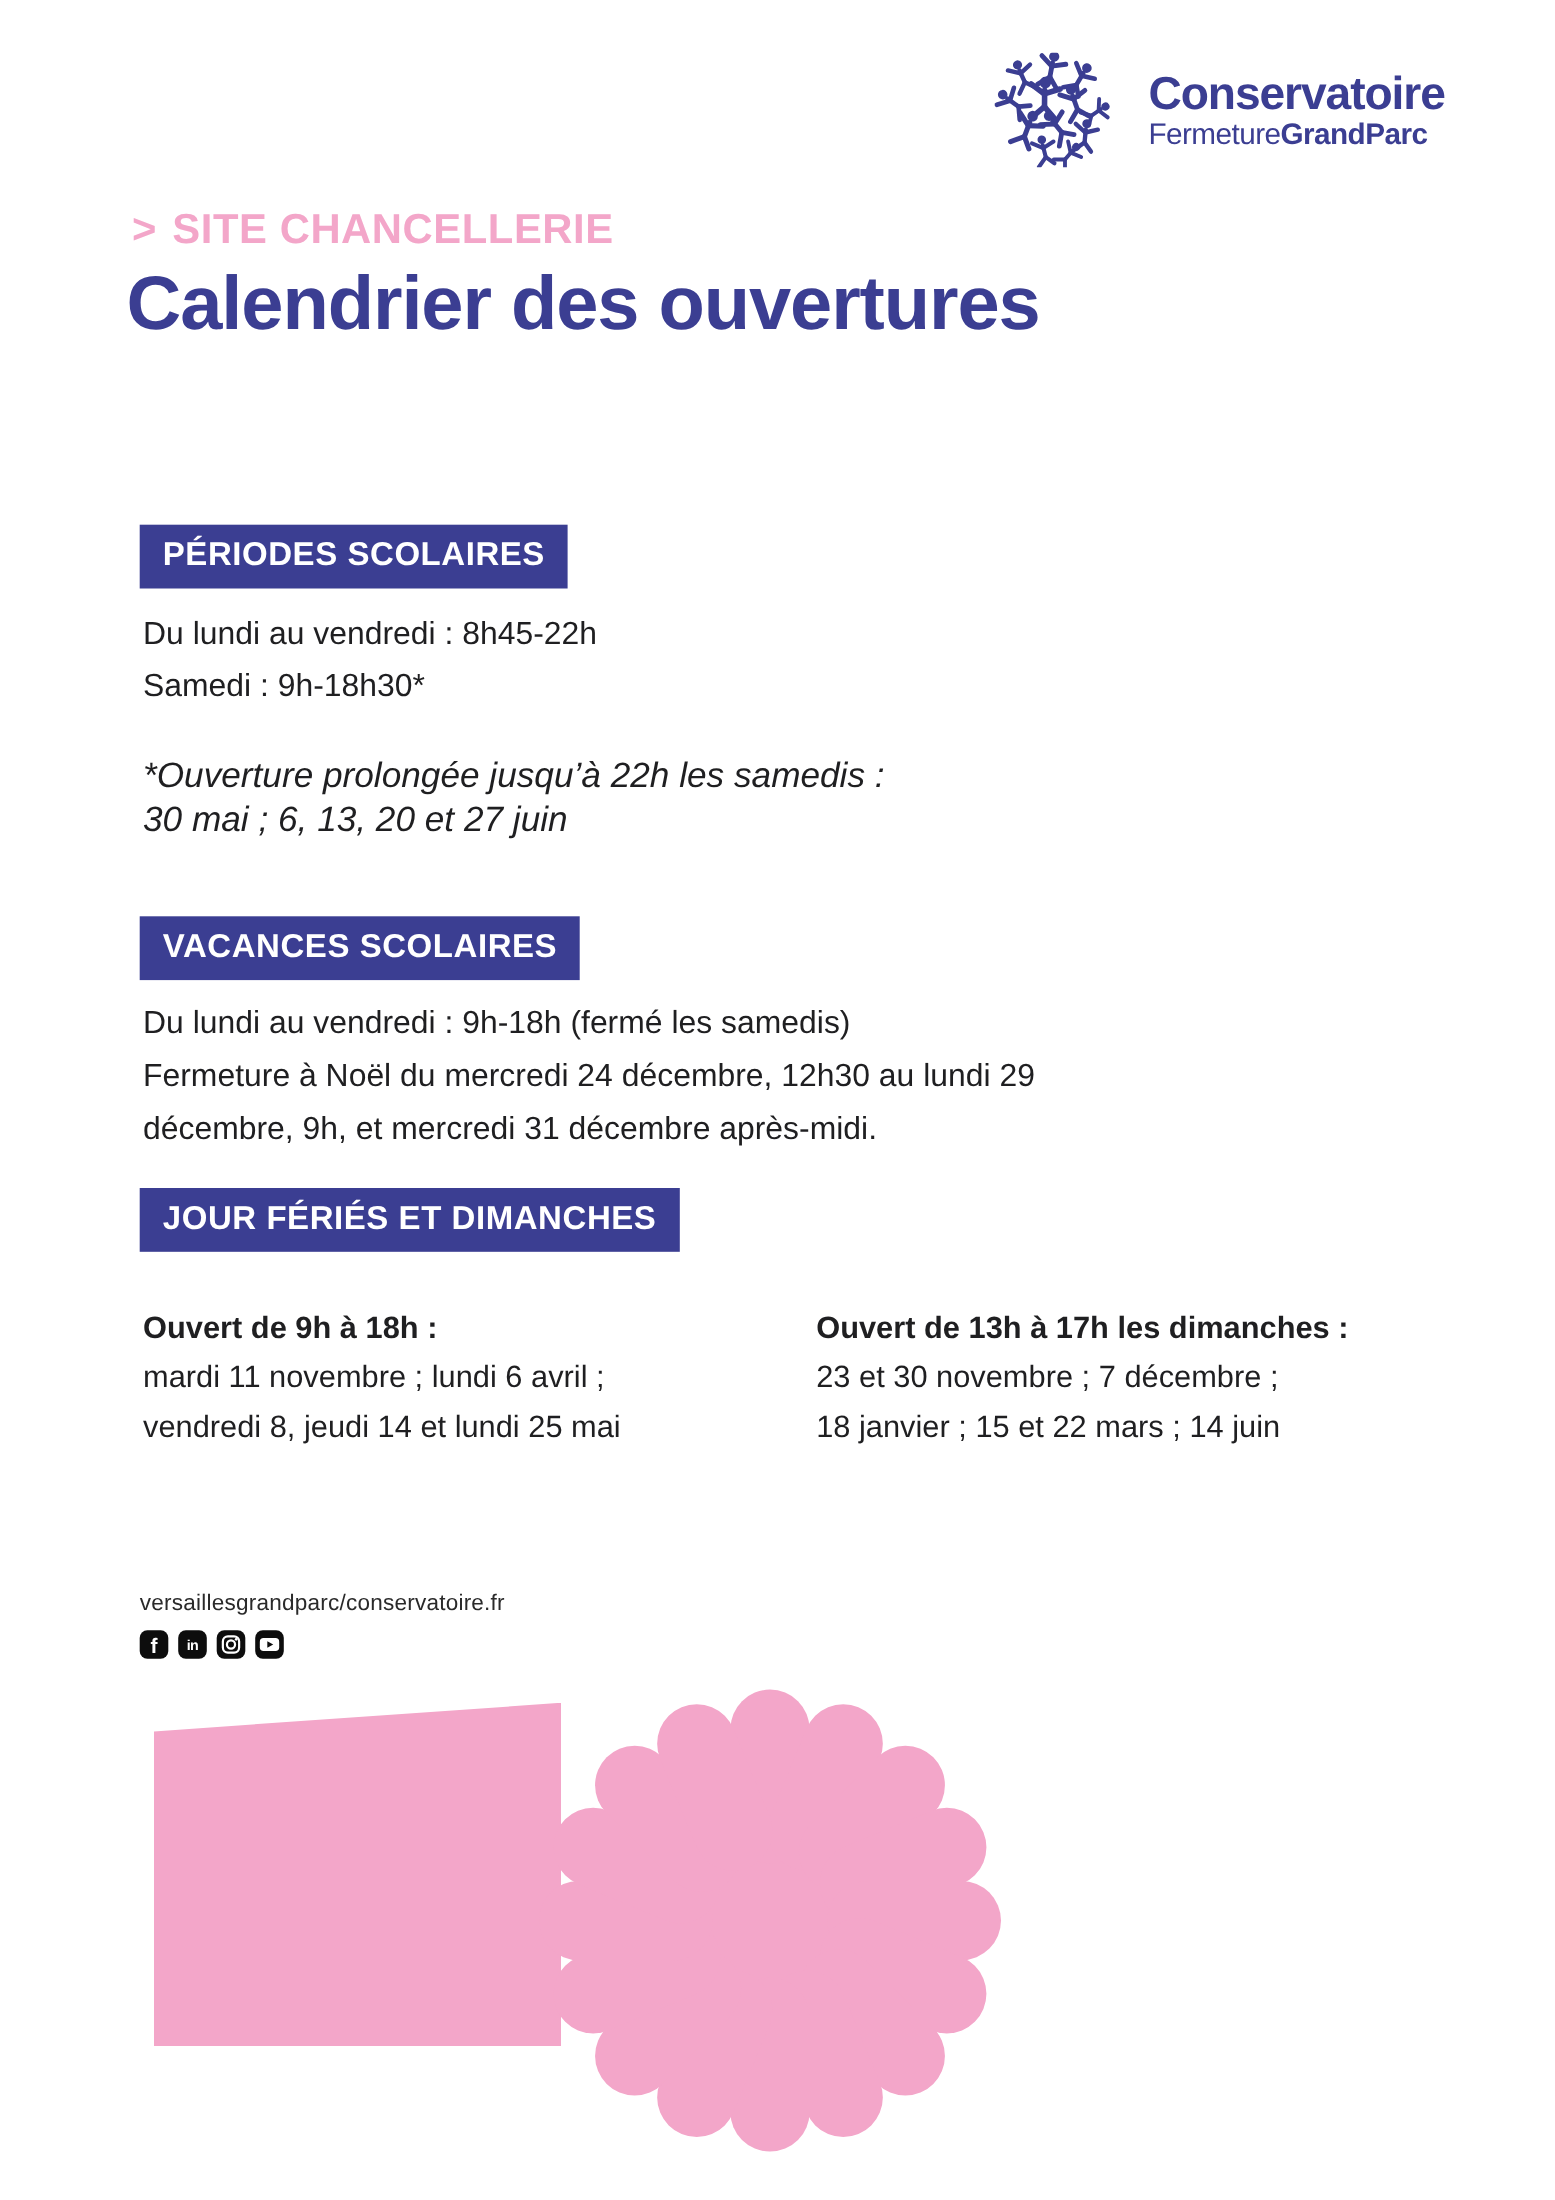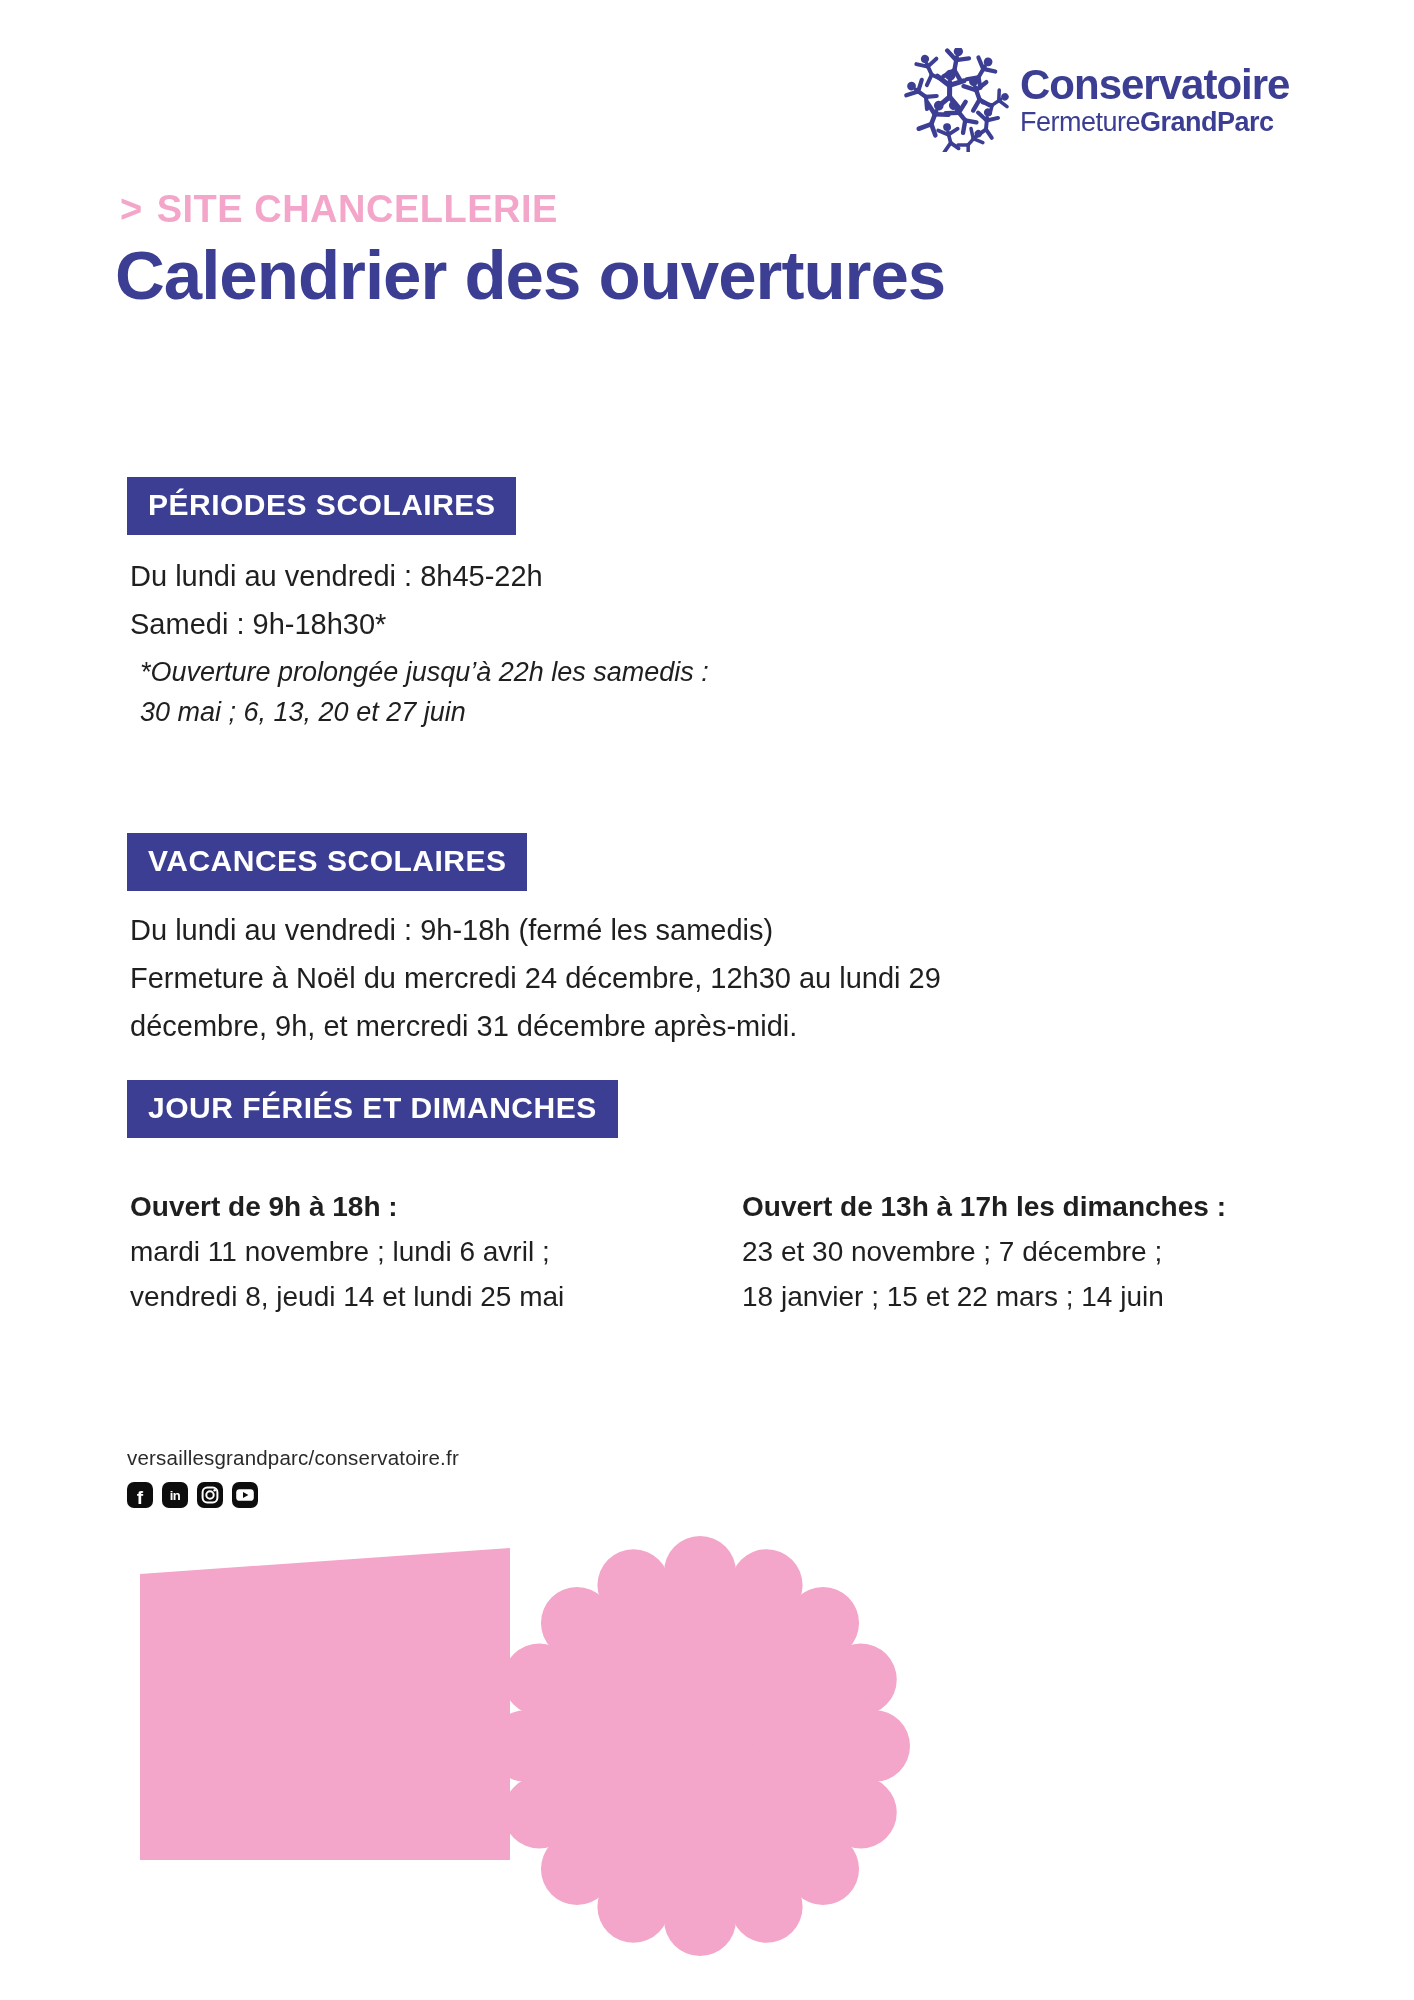--- a/index.html
+++ b/index.html
@@ -11,21 +11,21 @@
   *{box-sizing:border-box;}
   body{margin:0;background:#e8e8e8;}
   .page{
     position:relative;width:1414px;height:2000px;margin:0 auto;
     background:#ffffff;overflow:hidden;
     font-family:"Liberation Sans", sans-serif;color:var(--text);
   }
   
   .logo{position:absolute;top:48px;left:900px;display:flex;align-items:center;gap:10px;}
   .logo-figures{width:110px;height:104px;flex:0 0 auto;}
-  .logo-text{display:flex;flex-direction:column;line-height:1;}
+  .logo-text{display:flex;flex-direction:column;line-height:1;margin-left:24px;}
   .logo-title{font-size:42px;font-weight:700;letter-spacing:-1px;color:var(--blue);}
   .logo-sub{font-size:27px;margin-top:3px;color:var(--blue);letter-spacing:-0.5px;}
   .logo-sub .light{font-weight:400;}
   .logo-sub .bold{font-weight:700;}
   
   .kicker{
     position:absolute;left:120px;top:188px;
     font-size:38px;font-weight:800;letter-spacing:0.5px;color:var(--pink);
   }
   .kicker .arrow{margin-right:14px;font-weight:800;}
@@ -39,21 +39,21 @@
     background:var(--blue);color:#ffffff;
     font-size:30px;font-weight:700;letter-spacing:0.5px;
     padding:11px 21px 13px 21px;
   }
   .label-1{top:477px;}
   .label-2{top:833px;}
   .label-3{top:1080px;}
   
   .body-block{position:absolute;left:130px;font-size:29px;line-height:48px;color:var(--text);}
   .block-1{top:552px;}
-  .block-1-note{top:652px;font-size:27px;line-height:40px;font-style:italic;margin-left:10px;}
+  .block-1-note{top:684px;font-size:32px;line-height:40px;font-style:italic;}
   .block-2{top:906px;}
   .cols{position:absolute;left:130px;top:1184px;display:flex;}
   .col{width:612px;font-size:28px;line-height:45px;}
   .col-title{font-weight:700;}
   
   .footer-url{position:absolute;left:127px;top:1446px;font-size:20.5px;color:#2a2a2a;letter-spacing:0.2px;}
   .socials{position:absolute;left:127px;top:1482px;display:flex;gap:9px;}
   .social{
     width:26px;height:26px;border-radius:7px;background:var(--ink);
     display:flex;align-items:center;justify-content:center;color:#fff;overflow:hidden;

